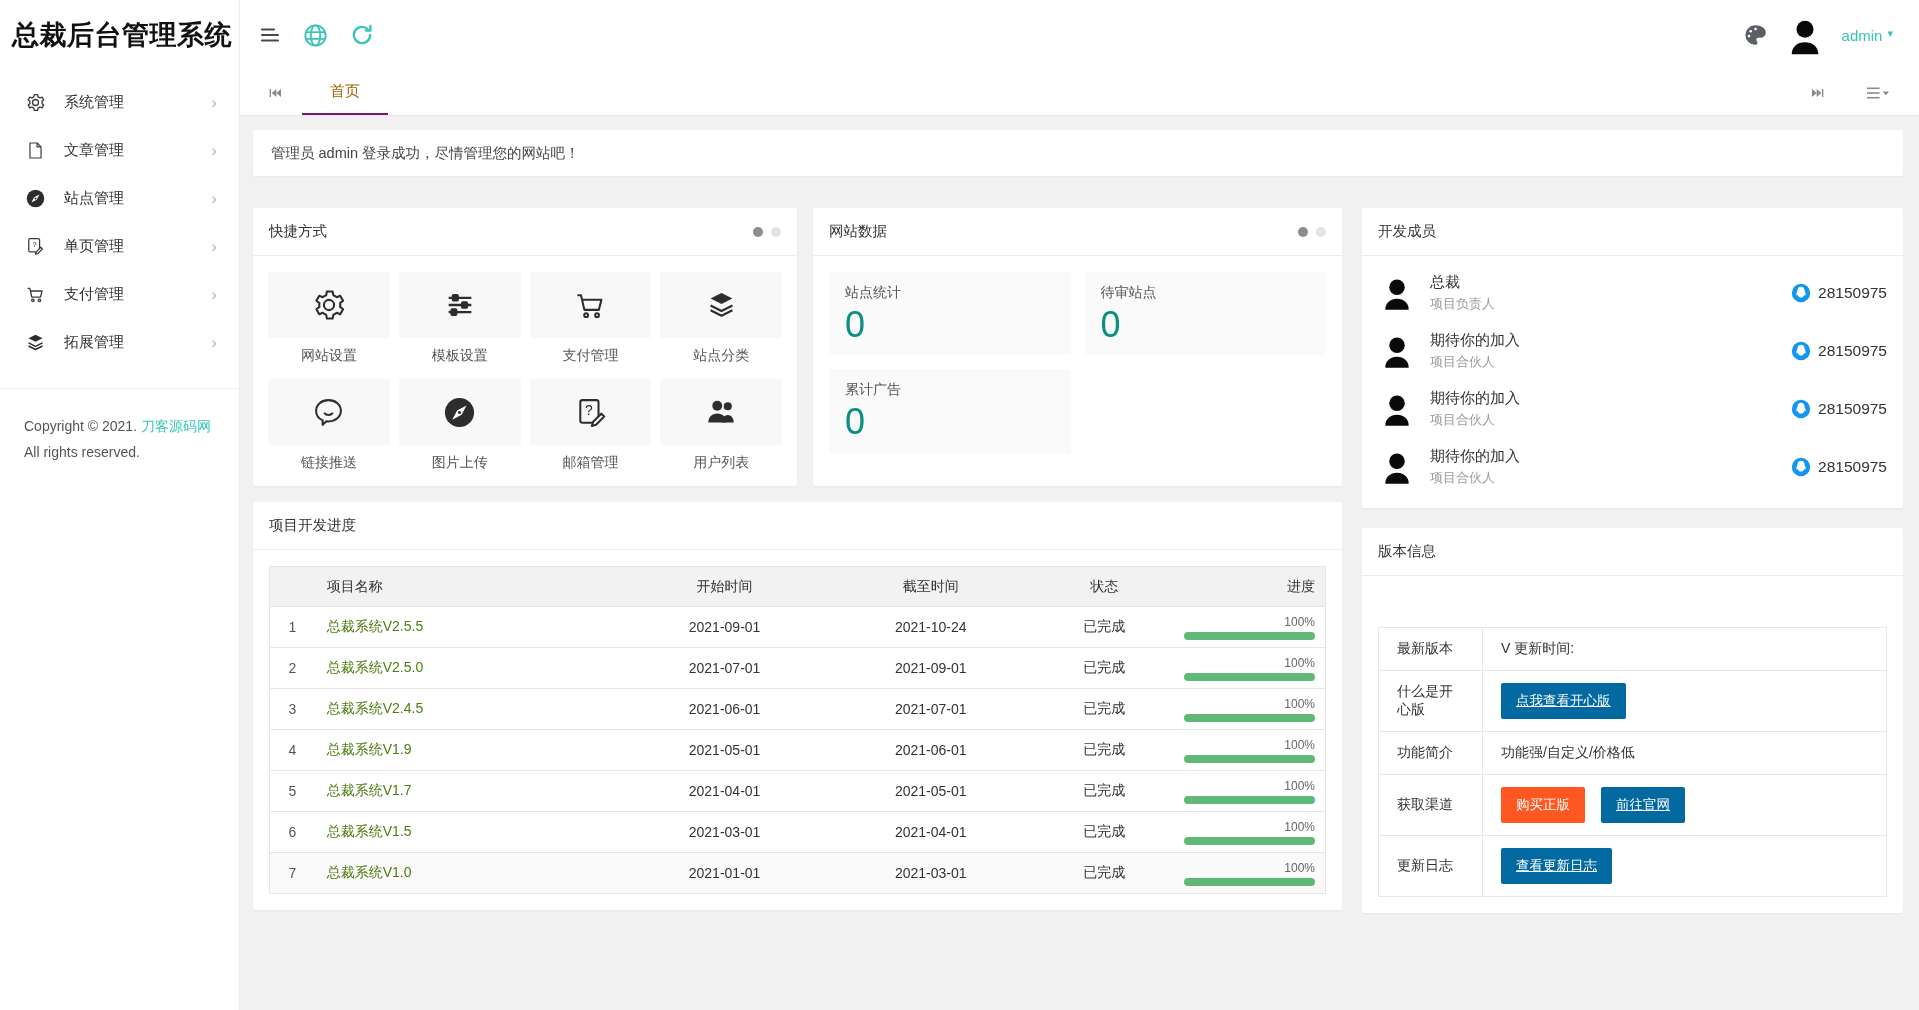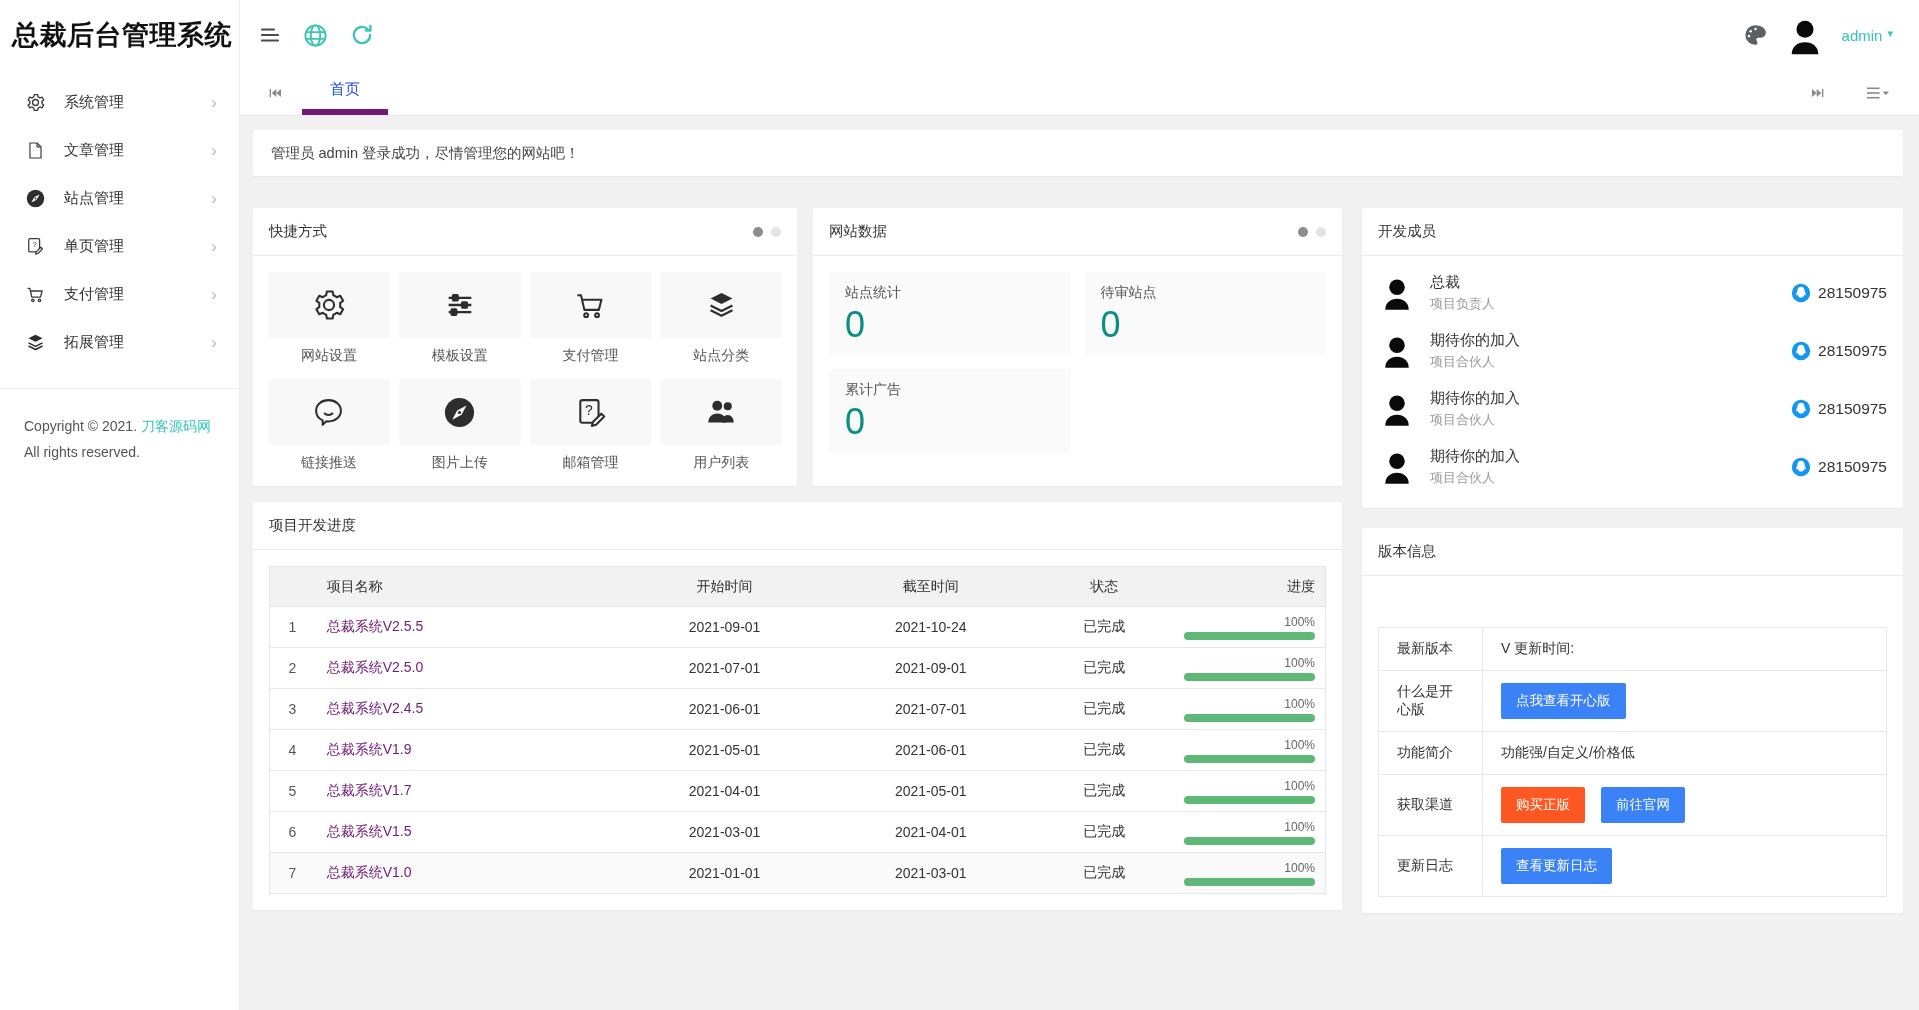--- a/index.html
+++ b/index.html
@@ -26,21 +26,21 @@
   .topbar .tgroup { display:flex; align-items:center; gap:20px; }
   .icon-btn { display:inline-flex; align-items:center; justify-content:center; cursor:pointer; background:none; border:none; }
   .spacer { flex:1; }
   .user-area { display:flex; align-items:center; gap:16px; }
   .avatar { width:42px; height:42px; display:inline-flex; align-items:flex-end; justify-content:center; overflow:hidden; cursor:pointer; }
   .admin-link { color:#35c6b5; font-size:15px; cursor:pointer; display:flex; align-items:flex-start; gap:5px; }
   .admin-link .caret { font-size:11px; }
 
   .tabbar { height:46px; background:#fff; border-bottom:1px solid #e8e8e8; display:flex; align-items:stretch; padding:0 24px 0 18px; }
   .tab-scroll { width:34px; display:flex; align-items:center; justify-content:center; color:#8a8a8a; cursor:pointer; }
-  .tab { margin-left:10px; padding:0 28px; display:flex; align-items:center; font-size:15px; color:#1d4ed8; border-bottom:6px solid #701a75; cursor:pointer; }
+  .tab { margin-left:10px; padding:0 28px; display:flex; align-items:center; font-size:15px; color:#a16207; border-bottom:2px solid #701a75; cursor:pointer; }
   .tab-tools { display:flex; align-items:center; gap:26px; color:#8a8a8a; }
 
   
   .content { flex:1; overflow:auto; padding:14px 16px 20px 13px; background:#f1f1f1; }
   .card { background:#fff; border-radius:2px; box-shadow:0 1px 2px rgba(0,0,0,0.04); }
   .welcome { height:46px; display:flex; align-items:center; padding:0 18px; font-size:14.5px; color:#444; margin-bottom:32px; }
 
   .grid { display:flex; gap:20px; align-items:flex-start; }
   .col-left { flex:0 0 1089px; }
   .col-right { flex:1; min-width:0; }
@@ -79,33 +79,33 @@
   .table-body { padding:16px; }
   table.ptable { width:100%; border-collapse:collapse; border:1px solid #e6e6e6; }
   .ptable th { background:#f2f2f2; font-weight:400; color:#333; height:40px; font-size:14px; }
   .ptable td { border-top:1px solid #e6e6e6; height:41px; font-size:14px; color:#333; }
   .ptable .c-idx { width:45px; text-align:center; color:#555; }
   .ptable .c-name { width:305px; text-align:left; padding-left:12px; }
   .ptable .c-date { width:205px; text-align:center; }
   .ptable .c-status { width:140px; text-align:center; }
   .ptable .c-prog { width:150px; text-align:right; padding-right:10px; }
   .ptable th.c-name { padding-left:12px; }
-  .ptable a.proj-link { color:#701a75; text-decoration:none; cursor:pointer; }
+  .ptable a.proj-link { color:#4d7c0f; text-decoration:none; cursor:pointer; }
   .status-red { color:#ff5722; } .status-green { color:#5fb878; }
   .pct { font-size:12px; color:#666; text-align:right; margin-bottom:3px; }
   .bar { height:8px; width:131px; background:#5fb878; border-radius:5px; margin-left:auto; }
   .row-alt td { background:#fafafa; }
 
   
   .version-body { padding:16px; }
   table.vtable { width:100%; border-collapse:collapse; border:1px solid #e8e8e8;margin-top:35px; }
   .vtable td { border:1px solid #e8e8e8; padding:12px 14px 12px 18px; font-size:14px; color:#333; vertical-align:middle; }
   .vtable td.vlabel { width:104px; padding:12px 18px 12px 18px; }
   .btn { display:inline-block; border:none; color:#fff; font-size:13.5px; padding:9px 15px; border-radius:2px; cursor:pointer; font-family:inherit; }
-  .btn-teal { background:#3b82f6; }
+  .btn-teal { background:#0369a1;text-decoration:underline; }
   .btn-orange { background:#ff5722; margin-right:12px; }
 
   svg { display:block; }
 </style>
 </head>
 <body>
 
 <div class="app">
 
   <aside class="sidebar">

